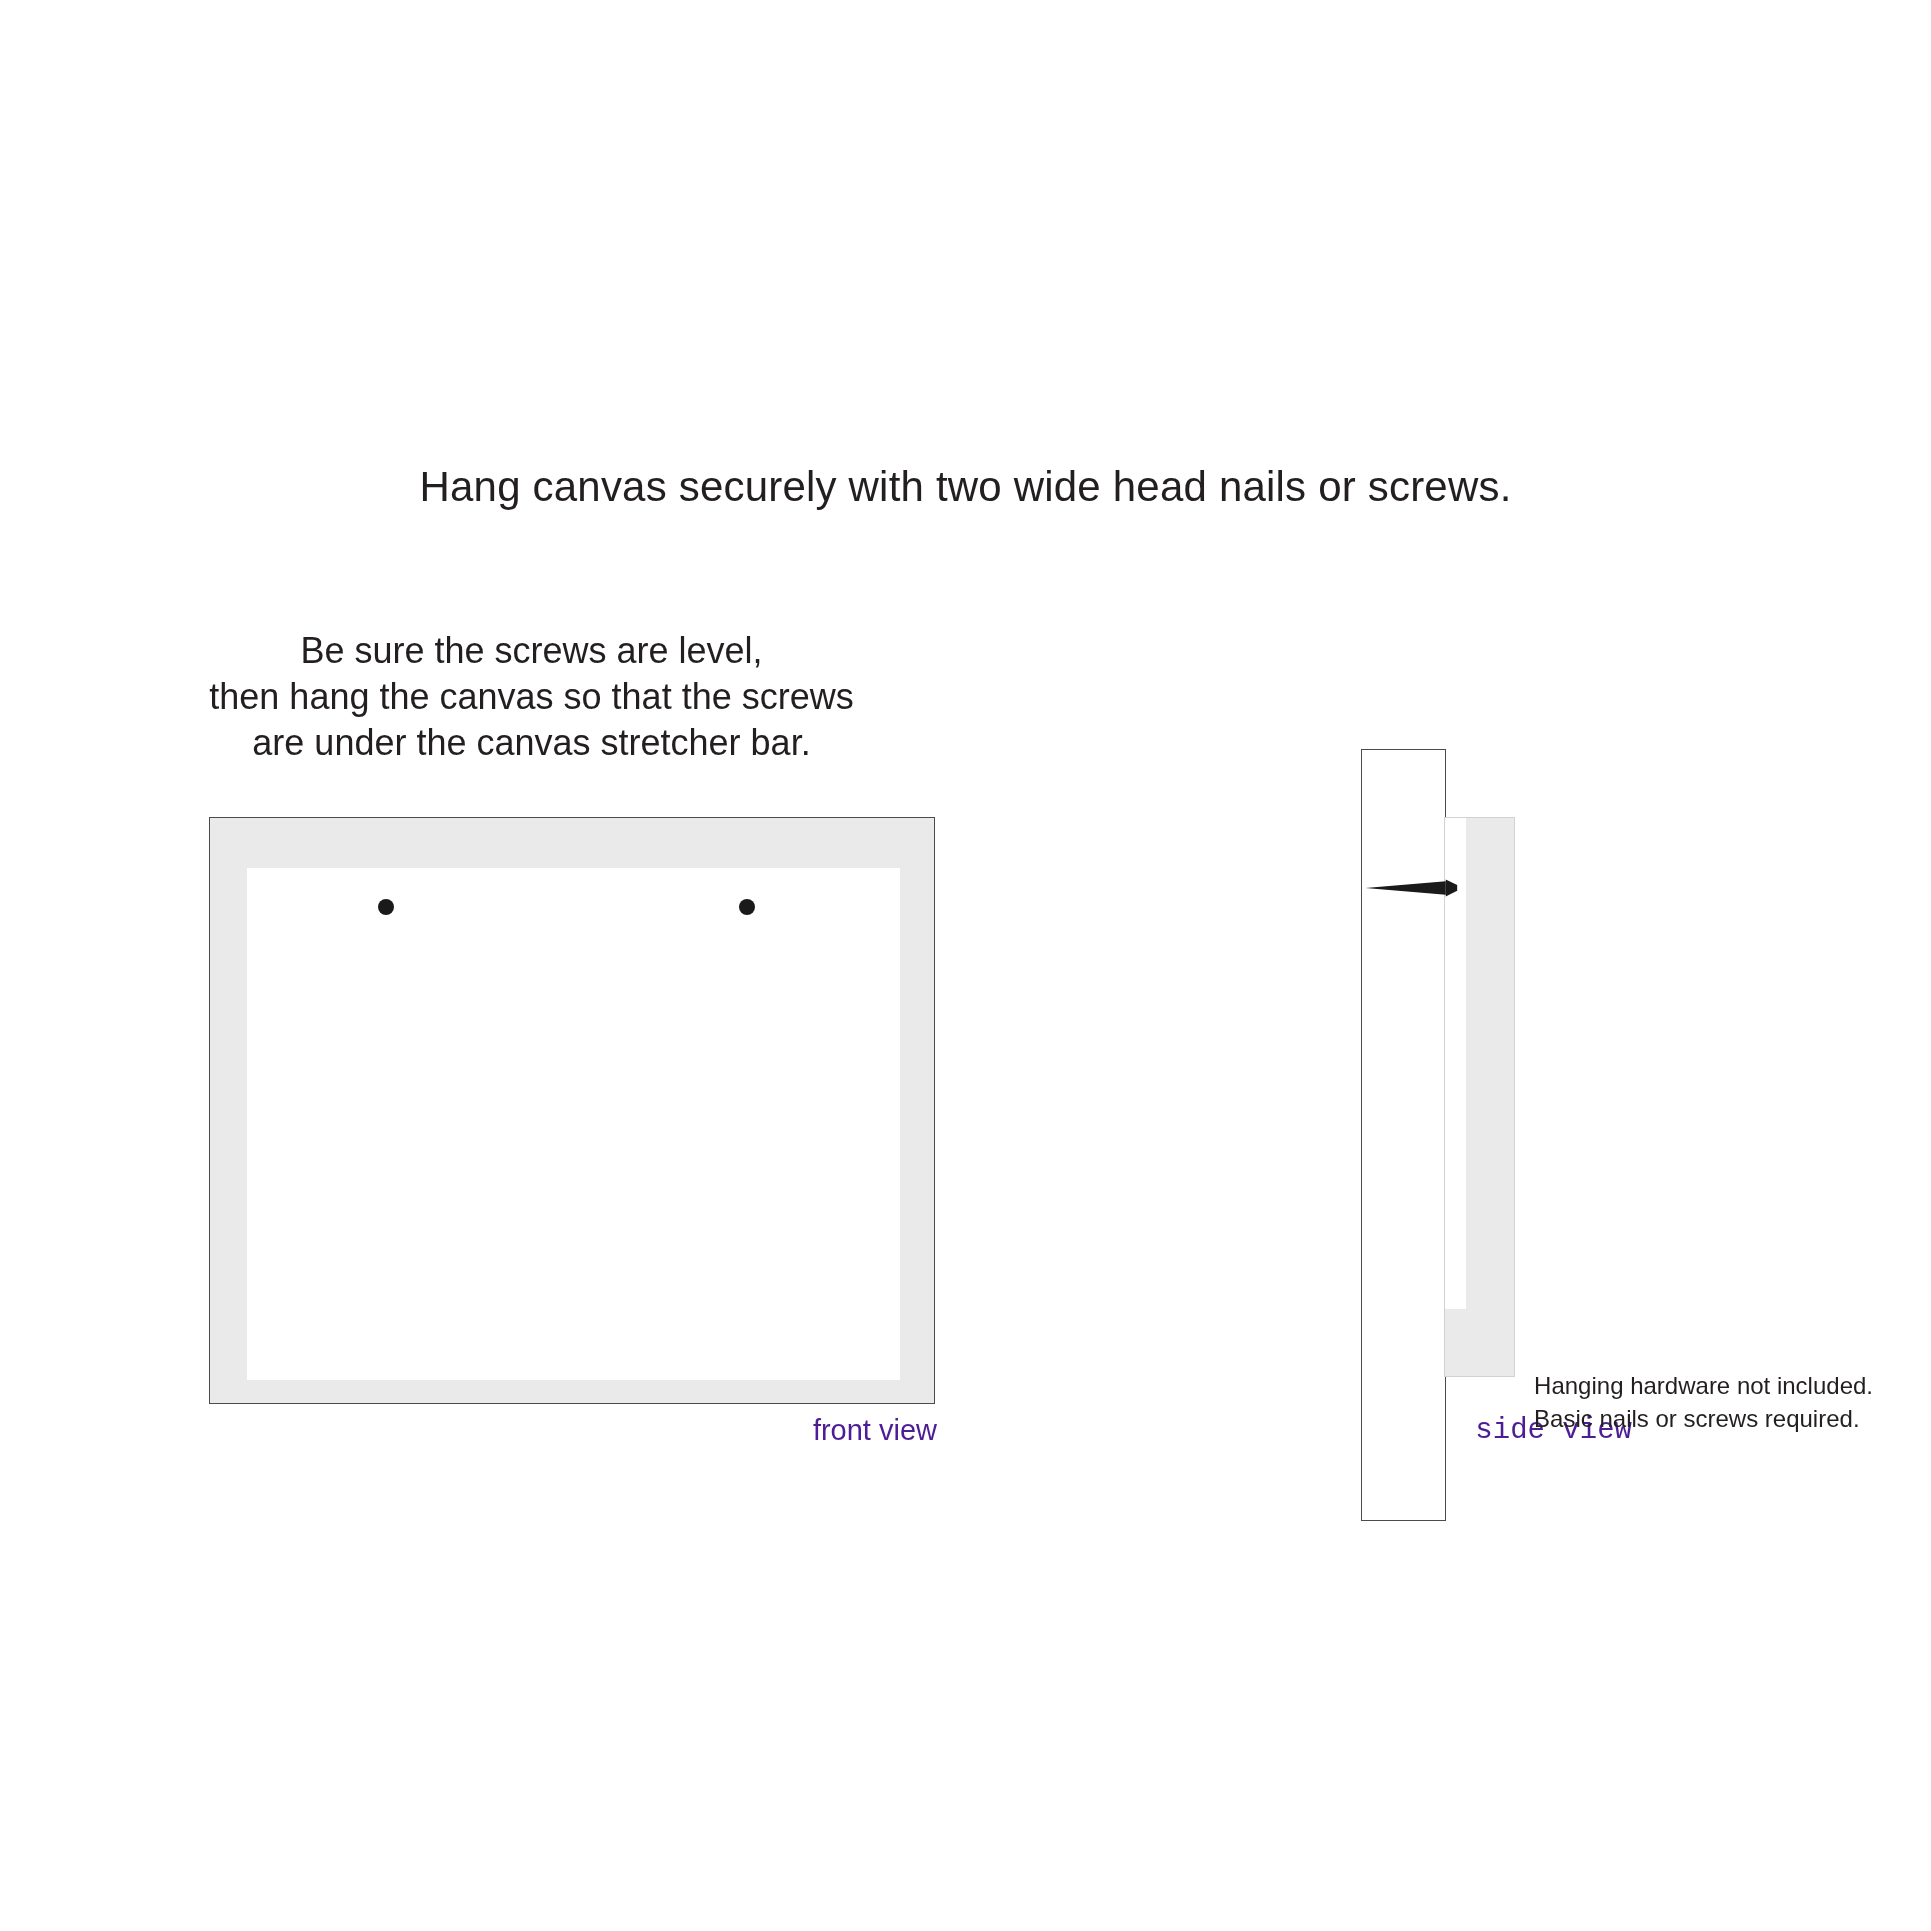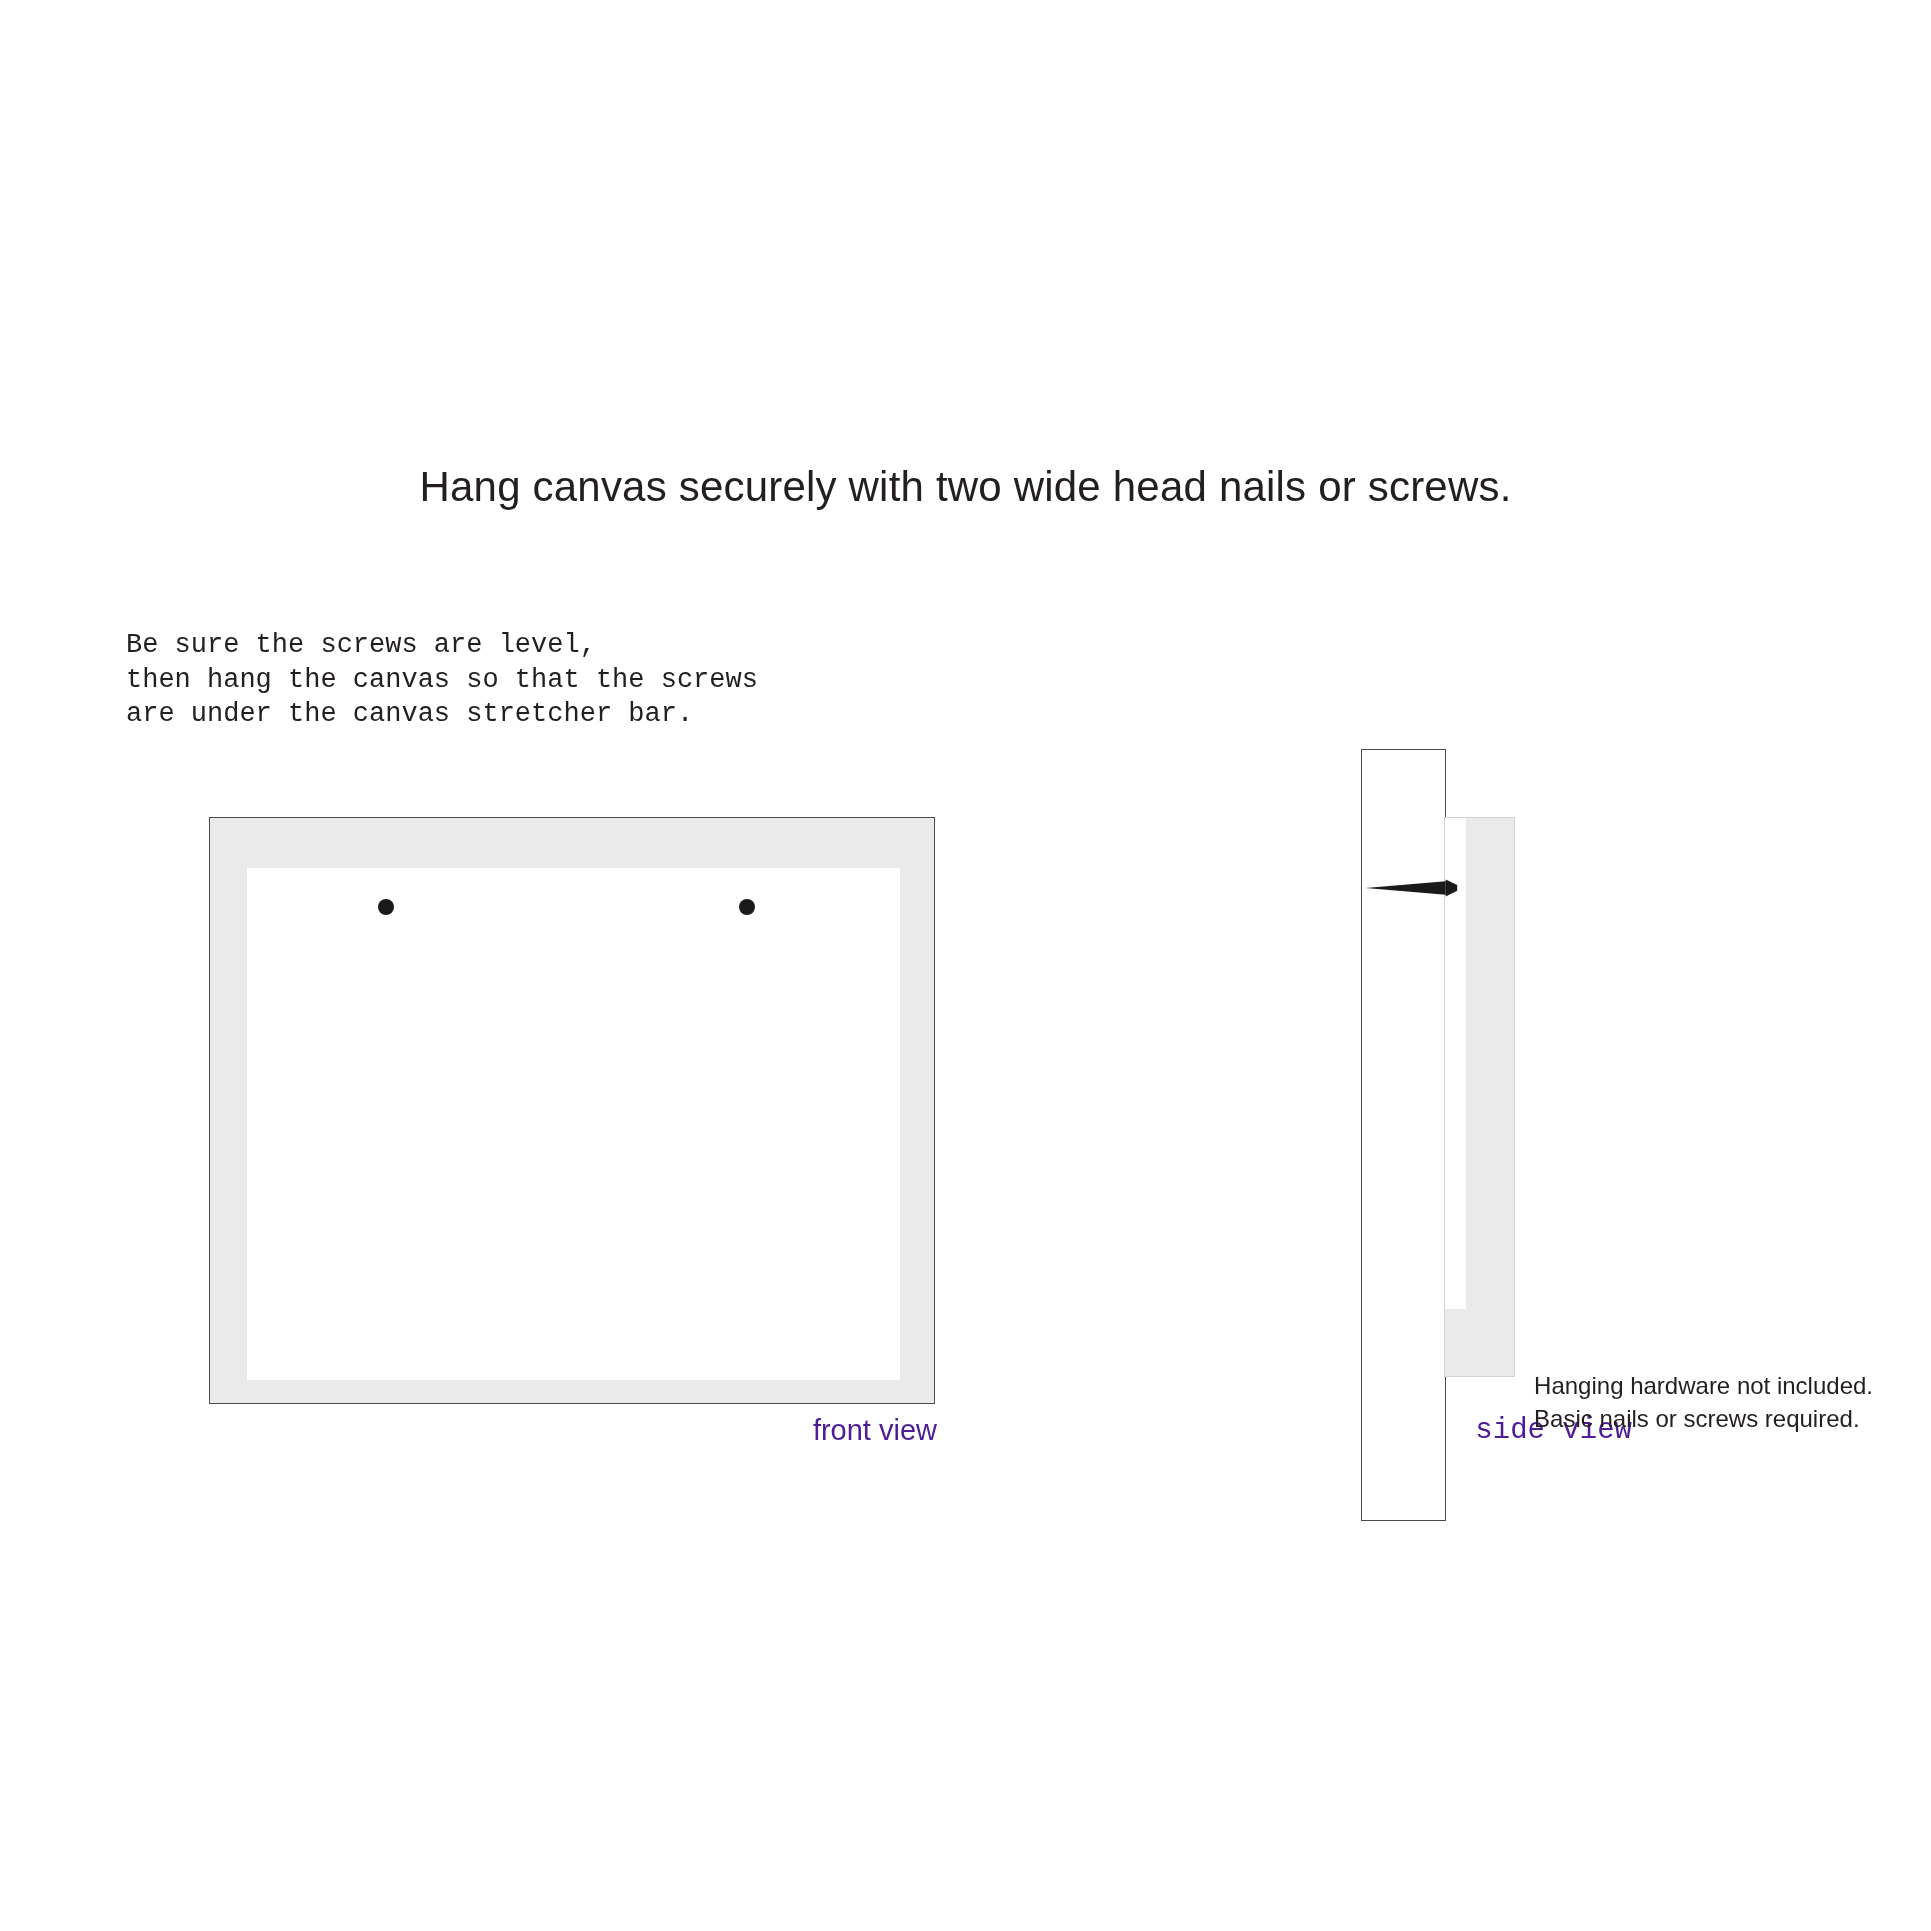--- a/index.html
+++ b/index.html
@@ -29,25 +29,25 @@
     text-align: center;
     font-size: 42px;
     font-weight: 400;
     letter-spacing: 0.2px;
     color: #231f20;
   }
 
   
   .caption {
     position: absolute;
-    font-size: 27px;
+    font-size: 36px;
     line-height: 1.28;
+    text-align: center;
     color: #231f20;
     white-space: pre-line;
-    font-family: Liberation Mono, monospace;
   }
   .caption-left {
     left: 126px;
     top: 628px;
     width: 811px;
   }
   .caption-right {
     left: 1038px;
     top: 628px;
     width: 714px;

